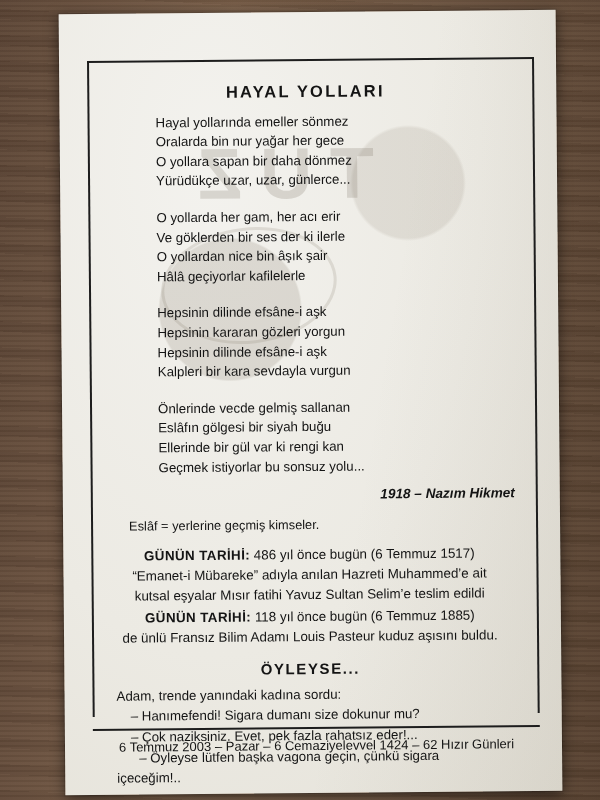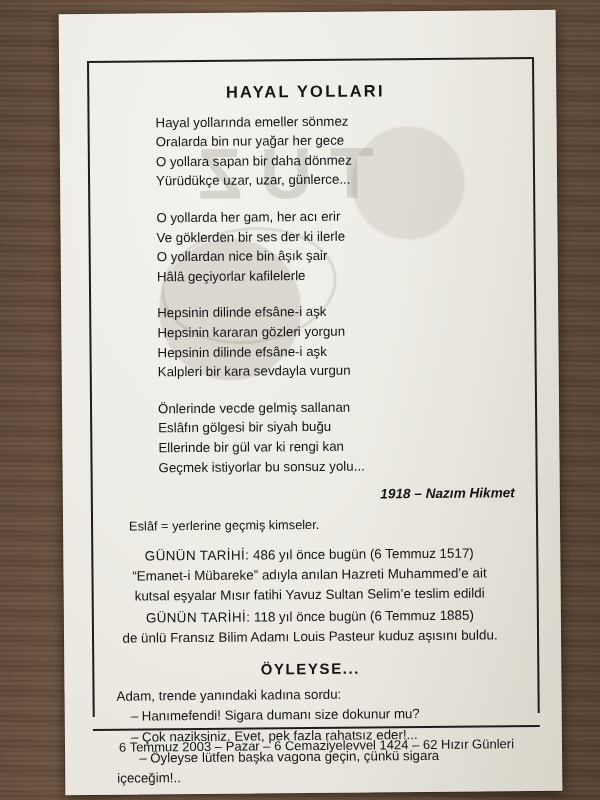--- a/index.html
+++ b/index.html
@@ -133,21 +133,21 @@
     font-size: 12.8px;
     margin-bottom: 11px;
   }
 
   .tarih-block {
     text-align: center;
     font-size: 13.4px;
     line-height: 20px;
     margin-bottom: 2px;
   }
-  .lbl { font-weight: normal; letter-spacing: .4px; margin-top: 12px; }
+  .lbl { font-weight: bold; letter-spacing: .4px; margin-top: 12px; }
 
   .oyleyse-title {
     text-align: center;
     font-weight: bold;
     font-size: 15px;
     letter-spacing: 1.6px;
     margin: 12px 0 6px 0;
   }
   .dialog { margin: 0 0 0 18px; }
   .dialog div { margin-bottom: 1px; }

